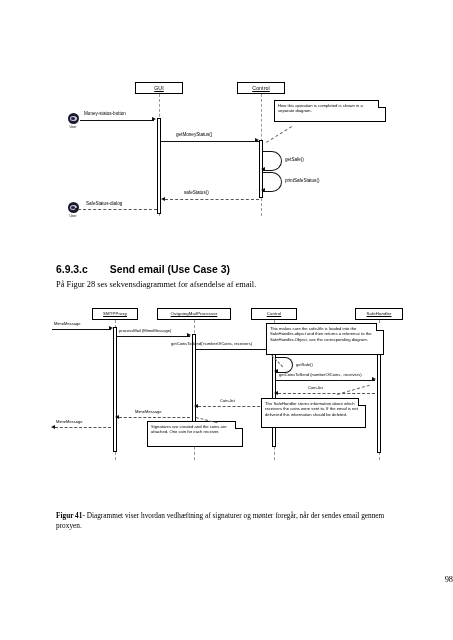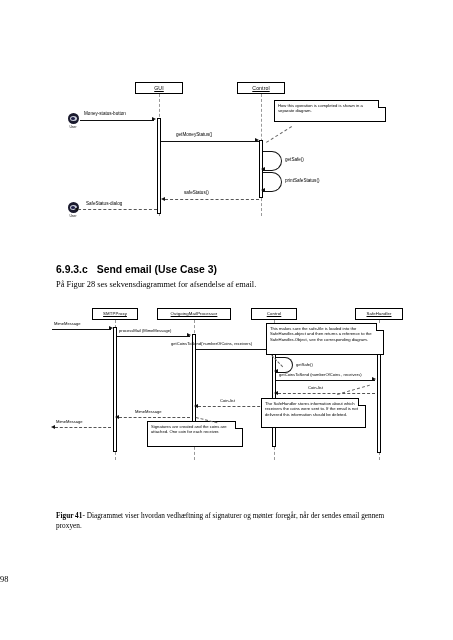--- a/index.html
+++ b/index.html
@@ -203,33 +203,33 @@
     font-weight: bold;
   }
   .heading {
     position: absolute;
     font-family: "Liberation Sans", sans-serif;
     font-weight: bold;
     font-size: 10.4px;
     line-height: 13px;
     color: #000;
   }
-  .heading .num { margin-right: 9px; }
+  .heading .num { margin-right: 22px; }
   .bodytext {
     position: absolute;
     font-family: "Liberation Serif", serif;
     font-size: 8.4px;
     line-height: 11px;
     color: #000;
   }
   .pagenum {
     position: absolute;
     left: 0;
     width: 453px;
-    text-align: left;
+    text-align: right;
     font-family: "Liberation Serif", serif;
     font-size: 8.4px;
     color: #000;
   }
 </style>
 </head>
 <body>
 
 <div class="page">
 

